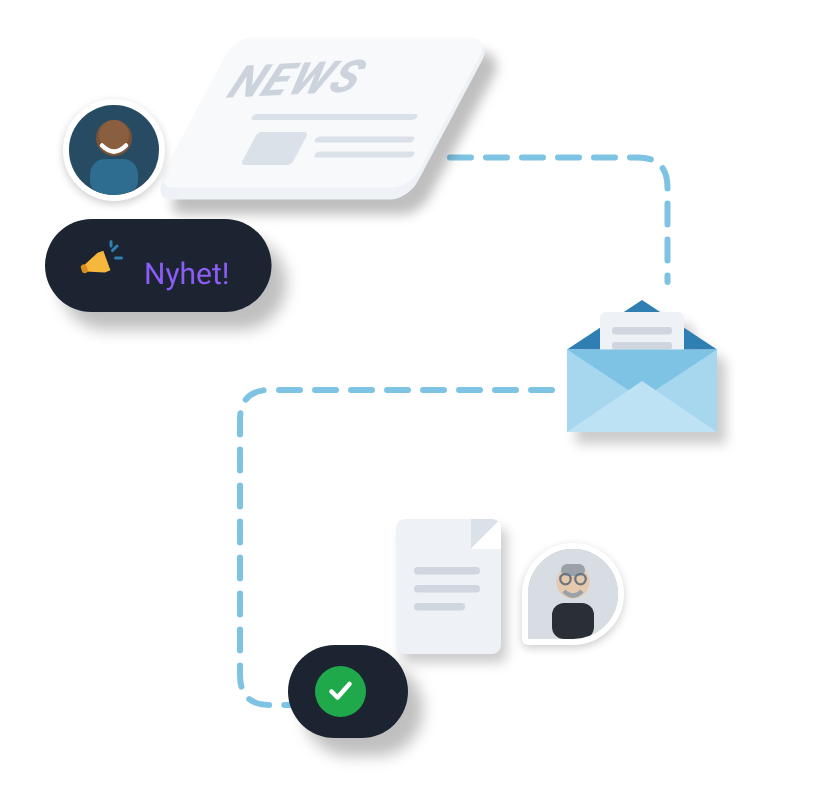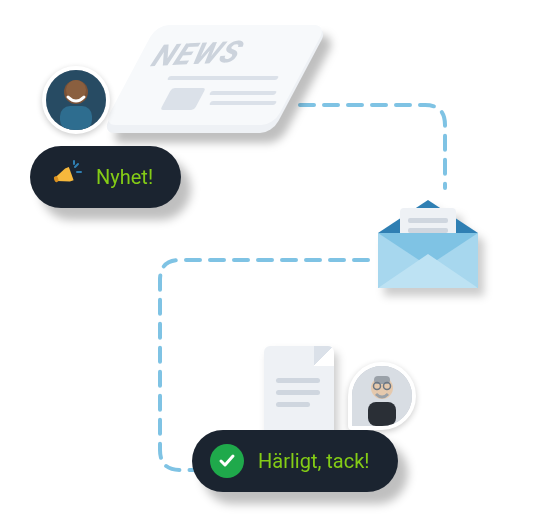--- a/index.html
+++ b/index.html
@@ -20,21 +20,21 @@
   .newspaper .r2{left:80px;top:63px;width:66px;height:4px}
   .newspaper .r3{left:80px;top:73px;width:66px;height:4px}
 
   
   .avatar{position:absolute;width:68px;height:68px;border-radius:50%;border:4px solid #fff;background:#c0c6cf;box-shadow:0 2px 6px rgba(0,0,0,.2);overflow:hidden}
   .avatar svg{width:100%;height:100%;display:block}
   .avatar1{left:42px;top:66px}
   .avatar2{left:348px;top:362px;border-radius:50% 50% 50% 4px}
 
   
-  .pill{position:absolute;display:flex;align-items:center;gap:14px;background:#1b2430;color:#84cc16;border-radius:999px;padding:14px 28px 14px 18px;font-size:20px;box-shadow:10px 12px 10px rgba(0,0,0,.25)}
+  .pill{position:absolute;display:flex;align-items:flex-end;gap:14px;background:#1b2430;color:#8b5cf6;border-radius:999px;padding:14px 28px 14px 18px;font-size:20px;box-shadow:10px 12px 10px rgba(0,0,0,.25)}
   .pill1{left:30px;top:146px}
   .pill2{left:192px;top:430px}
   .badge{width:34px;height:34px;border-radius:50%;display:flex;align-items:center;justify-content:center;flex:none}
   .megaphone{background:transparent}
   .check{background:#1fa94b}
 
   
   .envelope{position:absolute;left:368px;top:188px;width:120px;height:110px;filter:drop-shadow(6px 8px 4px rgba(0,0,0,.2))}
 
   
@@ -119,16 +119,15 @@
         <circle cx="35" cy="20" r="3.5" fill="none" stroke="#6c7682" stroke-width="1.5"></circle>
       </svg>
   </div>
 
   <div class="pill pill2">
     <span class="badge check">
       <svg width="20" height="20" viewBox="0 0 20 20">
           <path d="M4 10 l4 4 l8 -9" fill="none" stroke="#fff" stroke-width="3" stroke-linecap="round" stroke-linejoin="round"></path>
         </svg>
     </span>
-    <span>Härligt, tack!</span>
   </div>
 
 </div>
 
 </body></html>

